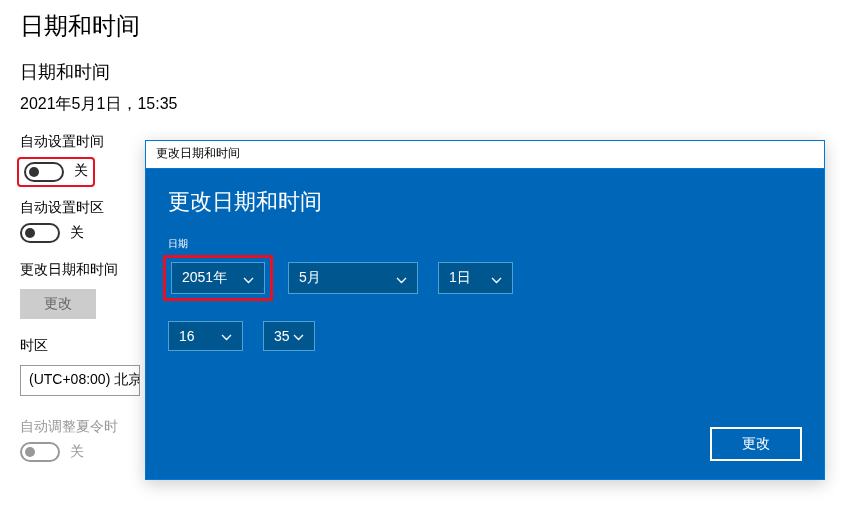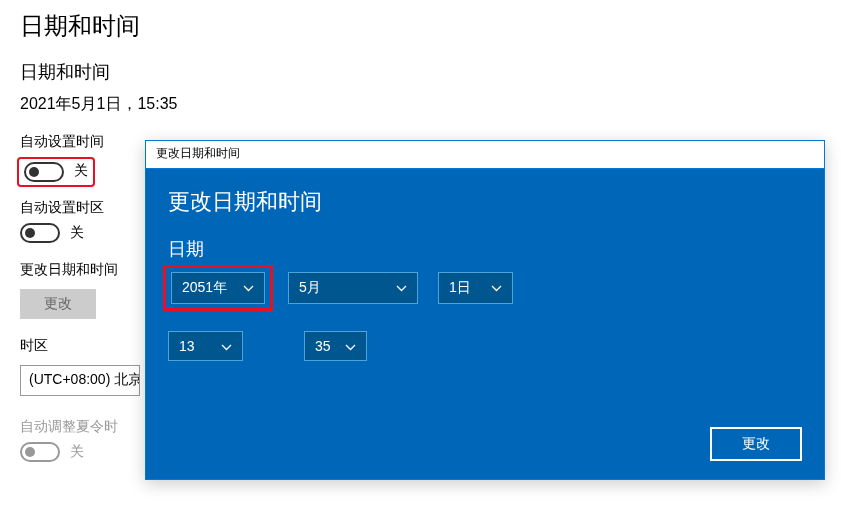--- a/index.html
+++ b/index.html
@@ -130,45 +130,45 @@
       height: calc(100% - 28px);
       padding: 18px 22px;
       position: relative;
     }
     .dialog-heading {
       font-size: 22px;
       font-weight: 400;
       margin-bottom: 20px;
     }
     .dialog-label {
-      font-size: 18px;
+      font-size: 10px;
       margin-bottom: 8px;
     }
     .select-row {
       display: flex;
       gap: 20px;
       margin-bottom: 24px;
       align-items: center;
     }
     .select-box {
       background: #00568f;
       border: 1px solid #4da3d9;
       color: #fff;
       padding: 6px 10px;
       display: flex;
-      align-items: flex-start;
+      align-items: flex-end;
       justify-content: space-between;
       font-size: 14px;
       cursor: pointer;
     }
     .select-box.year { width: 94px; }
     .select-box.month { width: 130px; gap: 24px; }
     .select-box.day { width: 75px; }
     .select-box.hour { width: 75px; }
-    .select-box.minute { width: 63px; margin-left: 41px; }
+    .select-box.minute { width: 52px; }
     .dialog-footer {
       position: absolute;
       bottom: 18px;
       right: 22px;
       display: flex;
       gap: 12px;
     }
     .dlg-button {
       background: #0067b8;
       border: 1px solid #fff;
@@ -258,21 +258,21 @@
       <div class="select-box day">
         <span>1日</span>
         <span><svg width="11" height="7" viewBox="0 0 11 7">
               <path d="M1 1 L5.5 5.5 L10 1" stroke="#fff" stroke-width="1.3" fill="none"></path>
             </svg></span>
       </div>
     </div>
 
     <div class="select-row">
       <div class="select-box hour">
-        <span>13</span>
+        <span>16</span>
         <span><svg width="11" height="7" viewBox="0 0 11 7">
               <path d="M1 1 L5.5 5.5 L10 1" stroke="#fff" stroke-width="1.3" fill="none"></path>
             </svg></span>
       </div>
       <div class="select-box minute">
         <span>35</span>
         <span><svg width="11" height="7" viewBox="0 0 11 7">
               <path d="M1 1 L5.5 5.5 L10 1" stroke="#fff" stroke-width="1.3" fill="none"></path>
             </svg></span>
       </div>

